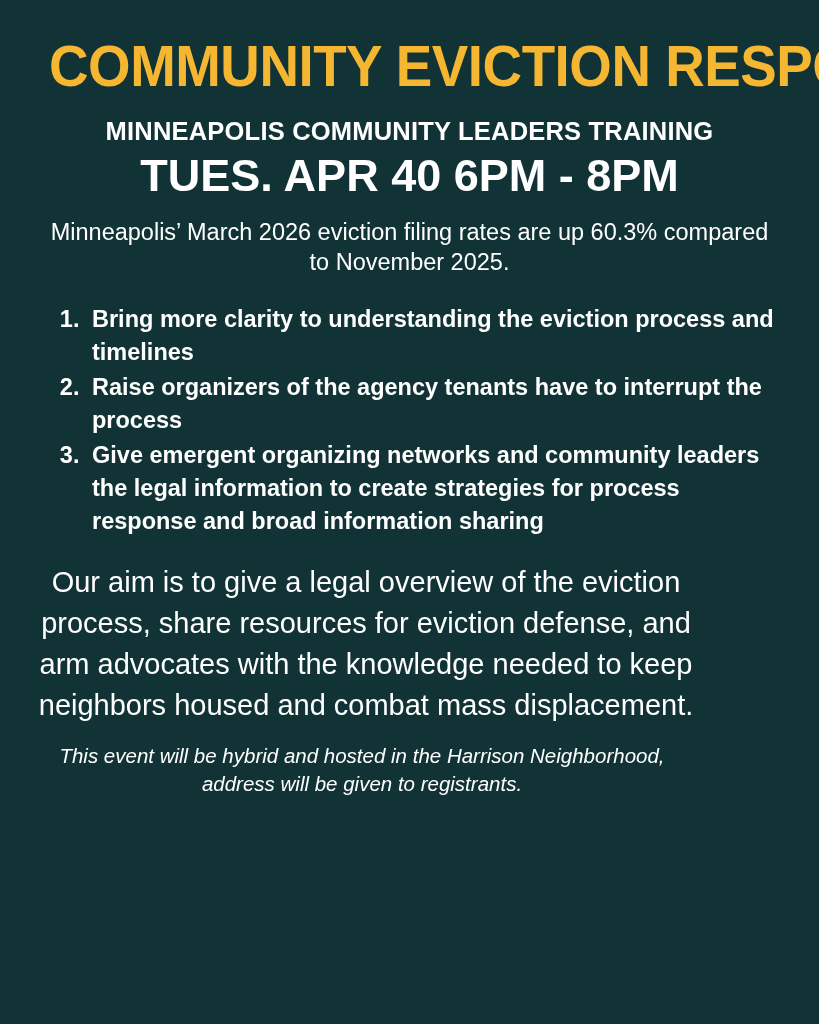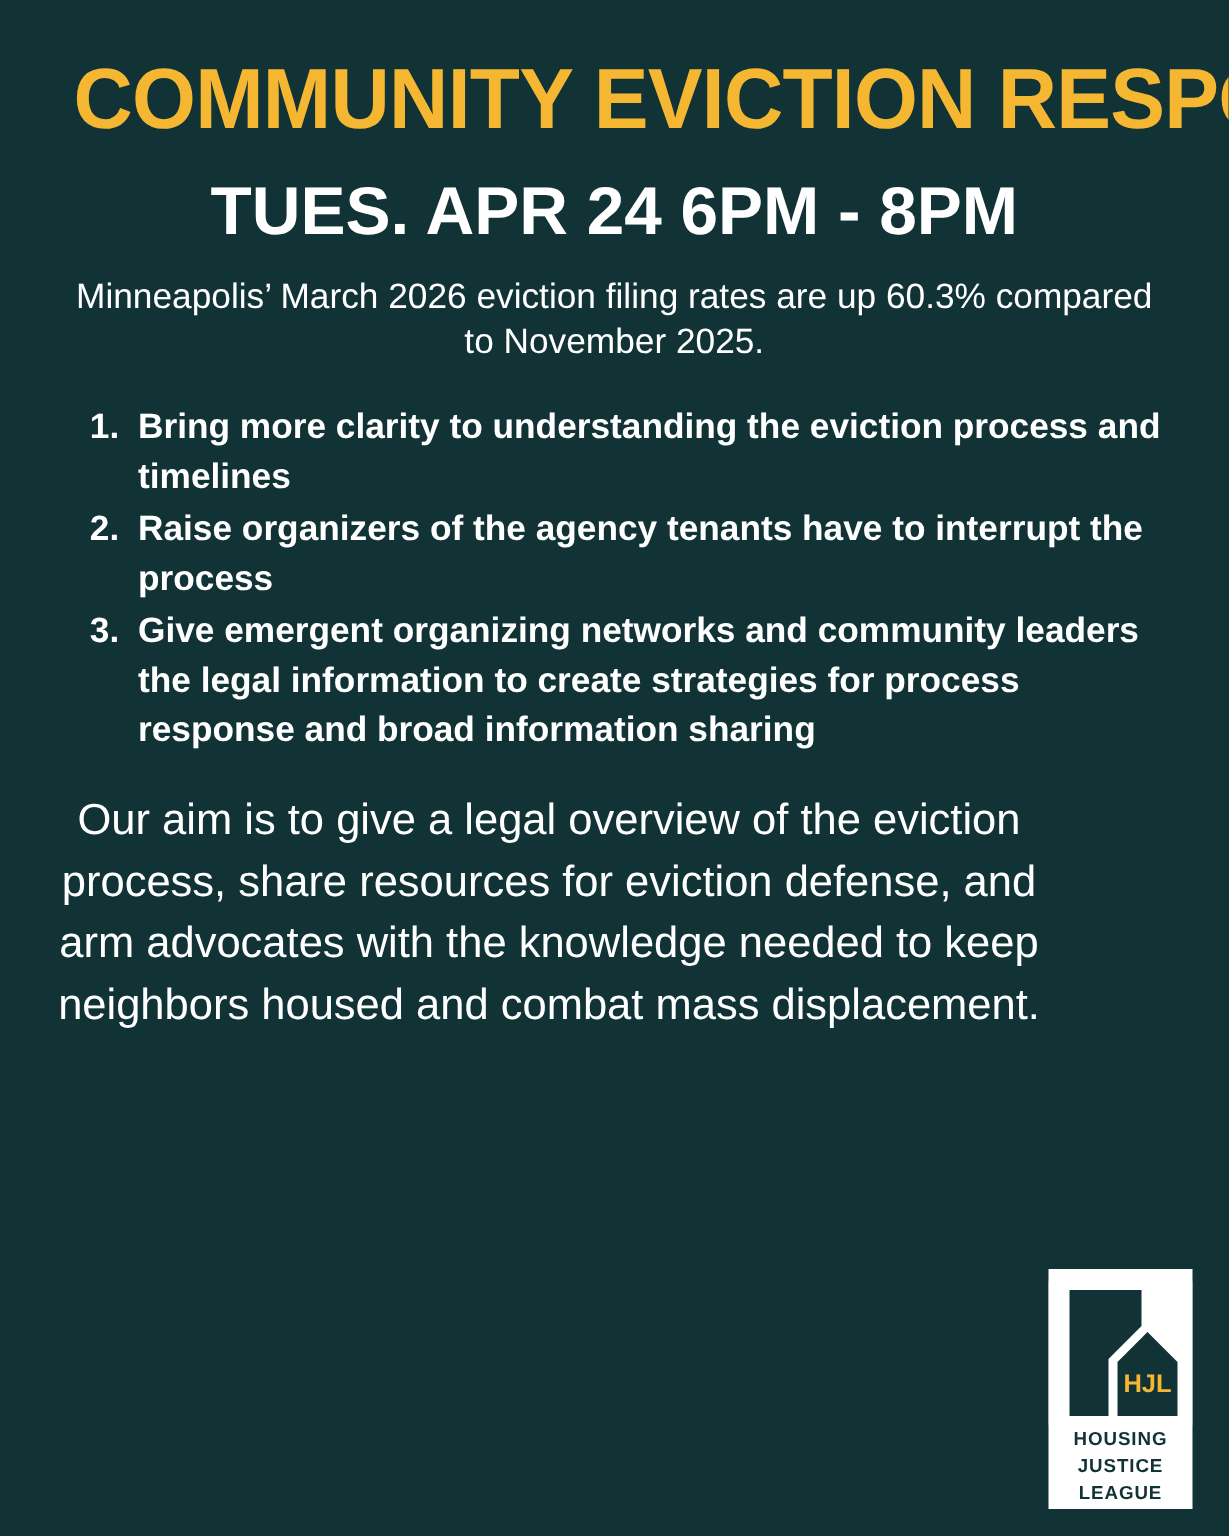--- a/index.html
+++ b/index.html
@@ -113,42 +113,31 @@
     line-height: 1.45;
   }
 </style>
 </head>
 <body>
 
 <div class="poster">
 
   <h1 class="title">COMMUNITY EVICTION RESPONSE</h1>
 
+  <div class="subtitle">MINNEAPOLIS COMMUNITY LEADERS TRAINING</div>
 
-  <div class="datetime">TUES. APR 24 6PM - 8PM</div>
+  <div class="datetime">TUES. APR 40 6PM - 8PM</div>
 
   <p class="lede">Minneapolis’ March 2026 eviction filing rates are up 60.3% compared to November 2025.</p>
 
 
   <ol class="points">
     <li>Bring more clarity to understanding the eviction process and timelines</li>
     <li>Raise organizers of the agency tenants have to interrupt the process</li>
     <li>Give emergent organizing networks and community leaders the legal information to create strategies for process response and broad information sharing</li>
   </ol>
 
   <p class="closing">Our aim is to give a legal overview of the eviction process, share resources for eviction defense, and arm advocates with the knowledge needed to keep neighbors housed and combat mass displacement.</p>
 
+  <p class="footnote">This event will be hybrid and hosted in the Harrison Neighborhood, address will be given to registrants.</p>
 
-  <div class="logo">
-    <div class="logo-mark">
-      <svg width="96" height="96" viewBox="0 0 96 96" aria-hidden="true">
-        <rect x="0" y="0" width="96" height="96" fill="#ffffff"></rect>
-        <path d="M14 6 L62 6 L62 30 L40 52 L40 90 L14 90 Z" fill="#123336"></path>
-        <path d="M66 34 L86 54 L86 90 L46 90 L46 54 Z" fill="#123336"></path>
-        <text x="66" y="74" text-anchor="middle" font-family="Liberation Sans, sans-serif" font-size="17" font-weight="bold" fill="#f5b731">HJL</text>
-      </svg>
-    </div>
-    <div class="logo-text">HOUSING</div>
-    <div class="logo-text">JUSTICE</div>
-    <div class="logo-text">LEAGUE</div>
-  </div>
 
 </div>
 
 </body></html>

